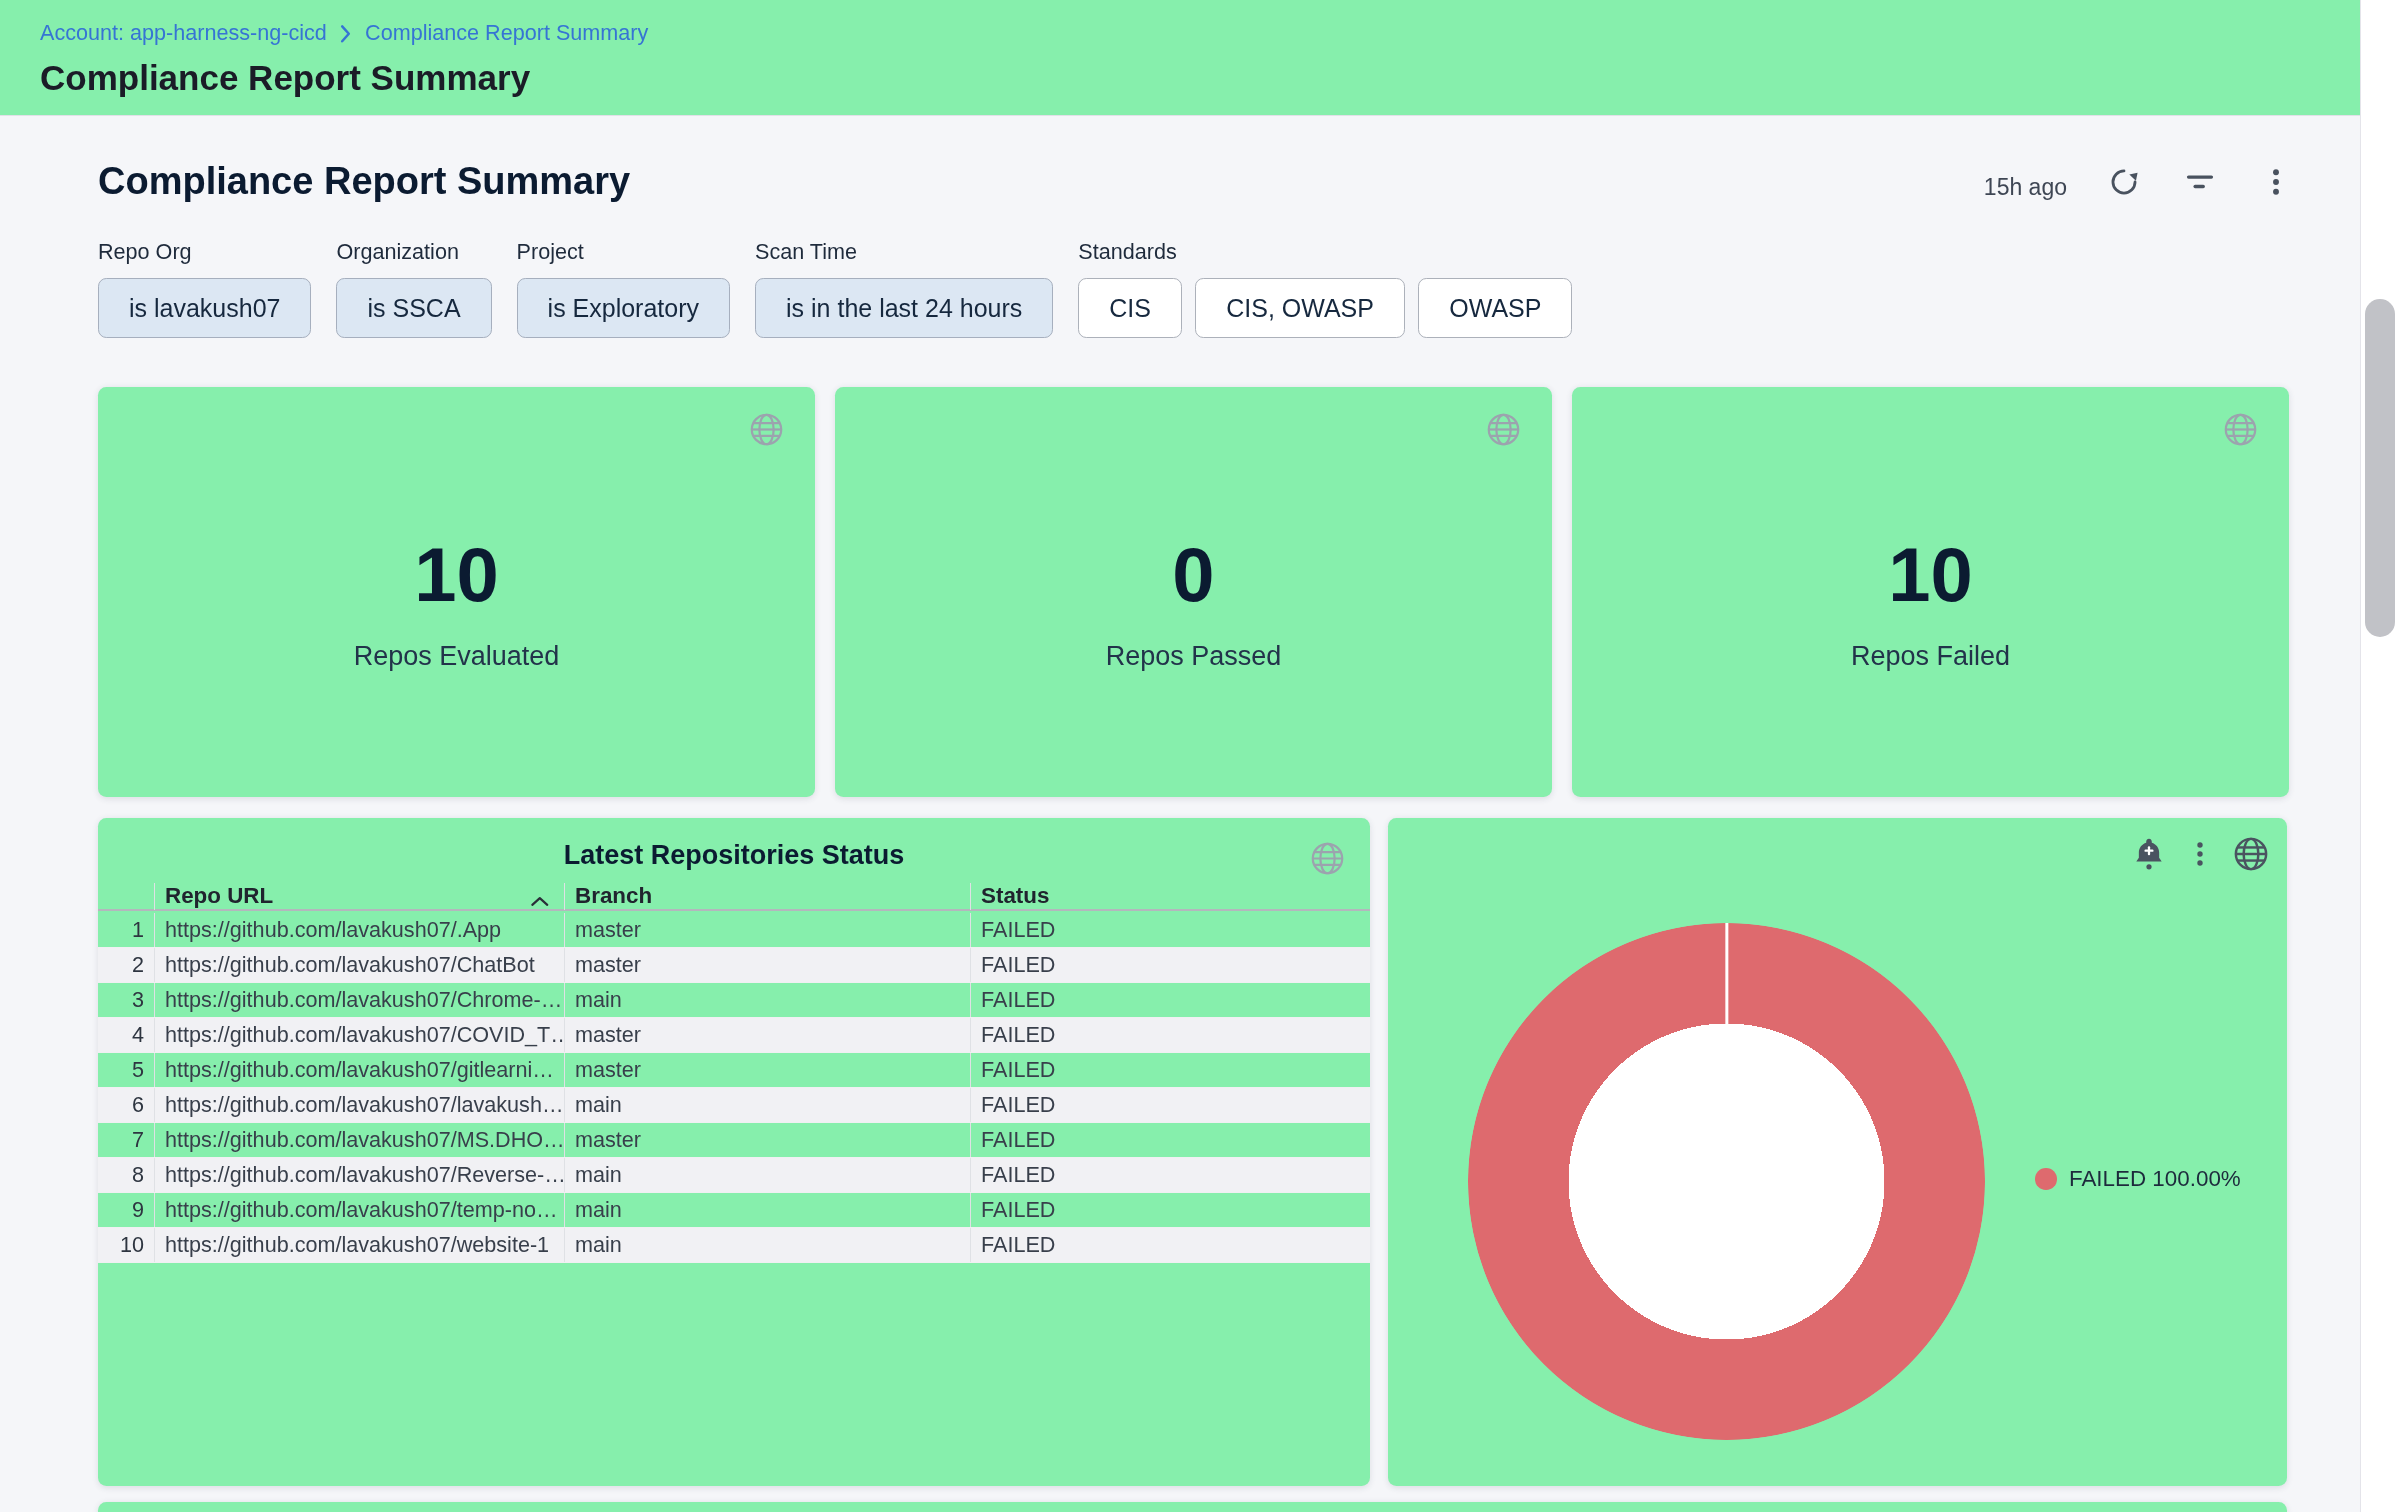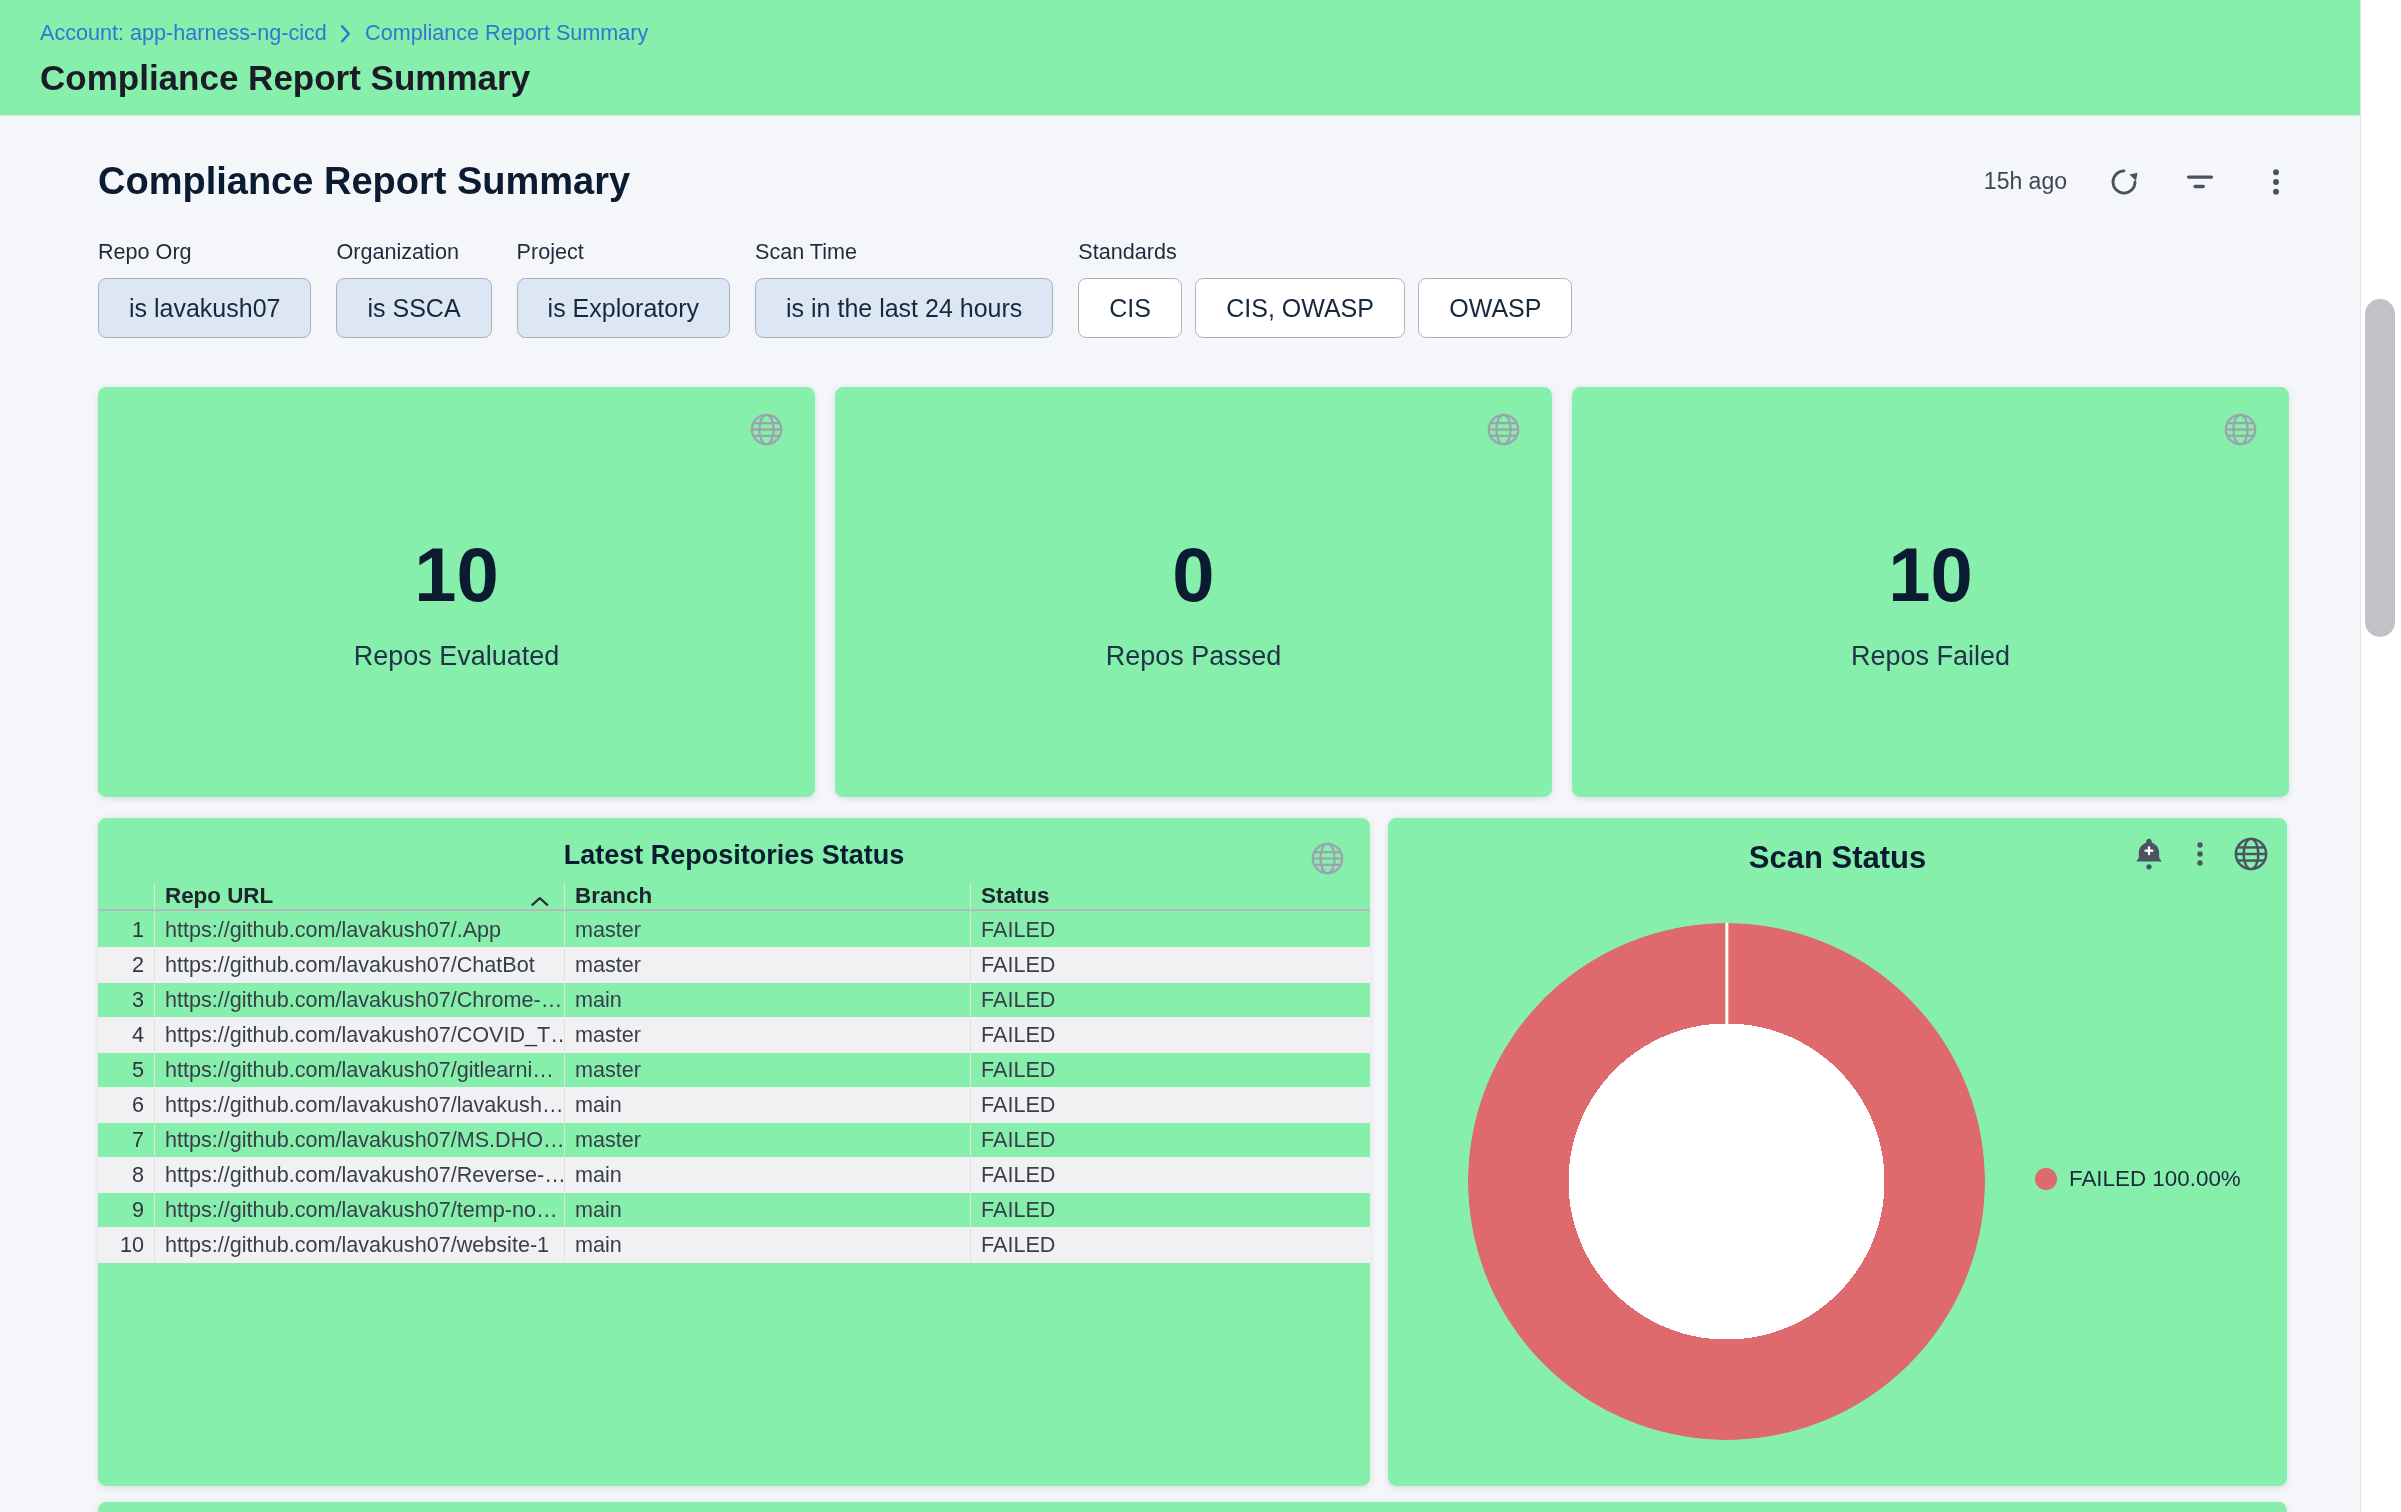--- a/index.html
+++ b/index.html
@@ -14,21 +14,21 @@
   .breadcrumb a { color: #3674D4; text-decoration: none; cursor: pointer; }
   .crumb-sep { display: inline-flex; margin-top: 1.7px; }
   .page-title { margin-top: 11.6px; font-size: 35px; font-weight: 700; color: #1B1C27; }
 
   
   .content { position: absolute; left: 0; top: 118px; width: 2360px; height: 1395px; }
 
   .dash-header { position: absolute; left: 98px; right: 65px; top: 28px; height: 71px;
     display: flex; align-items: center; justify-content: space-between; }
   .dash-title { font-size: 38px; font-weight: 700; color: #0B1B31; }
-  .dash-actions { display: flex; align-items: center; gap: 38px; }
+  .dash-actions { display: flex; align-items: flex-end; gap: 38px; }
   .last-refreshed { font-size: 23px; color: #3E4654; }
   .icon-btn { width: 38px; height: 38px; display: flex; align-items: center; justify-content: center;
     background: none; border: none; cursor: pointer; }
 
   
   .filters { position: absolute; left: 98px; top: 121px; display: flex; gap: 25px; }
   .filter-group .flabel { font-size: 21.6px; color: #1F2B3C; margin-bottom: 13.3px; }
   .chip-row { display: flex; gap: 13.3px; }
   .chip { height: 60px; display: inline-flex; align-items: center; padding: 0 30px;
     font-size: 25px; color: #16283E; border-radius: 8.3px; white-space: nowrap; cursor: pointer; }
@@ -287,21 +287,20 @@
           <div class="trow">
             <div class="cell num">10</div>
             <div class="cell url">https://github.com/lavakush07/website-1</div>
             <div class="cell branch">main</div>
             <div class="cell status">FAILED</div>
           </div>
         </div>
     </section>
 
     <section class="card scan-card">
-      <div class="scan-title">Scan Status</div>
       <div class="scan-icons">
         <span class="icon-btn" style="width:36px;height:36px">
           <svg width="36" height="36" viewBox="0 0 44 44">
             <path d="M22 3.5c1.9 0 3.4 1.5 3.4 3.4v1.3c5.2 1.5 9 6.3 9 11.9v6.6l3.1 4.6H6.5l3.1-4.6v-6.6c0-5.6 3.8-10.4 9-11.9V6.9c0-1.9 1.5-3.4 3.4-3.4z" fill="#4A5360"></path>
             <circle cx="22" cy="37.6" r="3.2" fill="#4A5360"></circle>
             <rect x="20.6" y="12.5" width="2.8" height="11" rx="1.2" fill="#fff"></rect>
             <rect x="16.5" y="16.6" width="11" height="2.8" rx="1.2" fill="#fff"></rect>
           </svg>
         </span>
         <span class="icon-btn" style="width:36px;height:36px">

